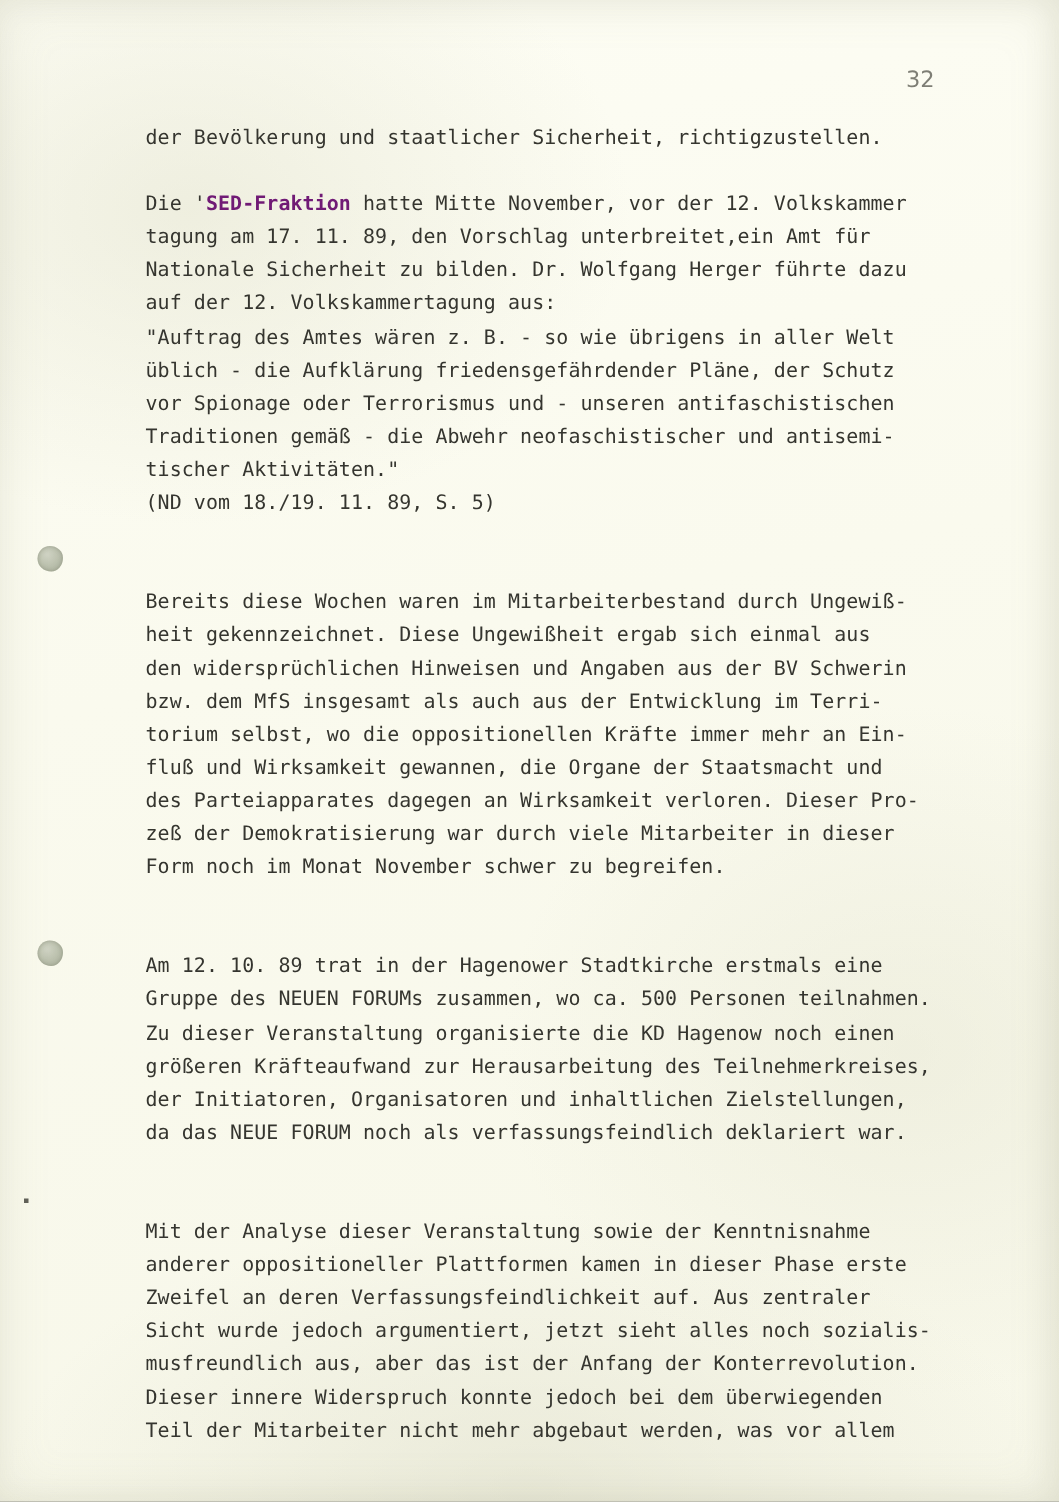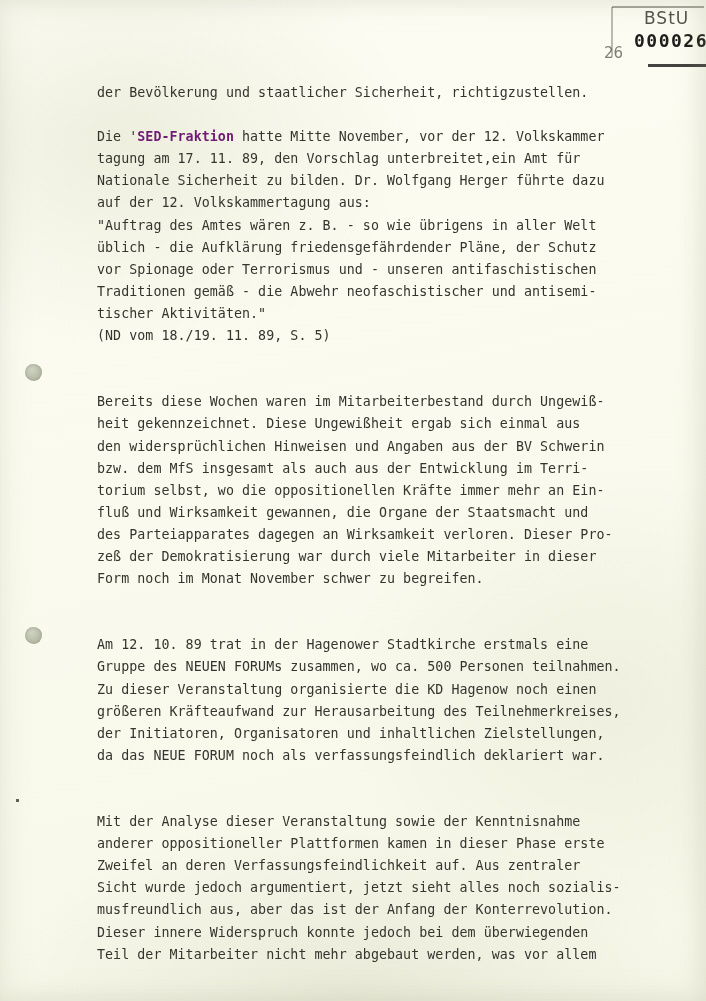--- a/index.html
+++ b/index.html
@@ -147,29 +147,22 @@
   }
   .ink-strong { font-weight: bold; color: #701a75; }
 </style>
 </head>
 <body>
 
 <div id="page">
 
   <div id="paper-grain"></div>
 
-  <div id="stamp">
-    <div class="rule-top"></div>
-    <div class="rule-left"></div>
-    <div class="stamp-label">BStU</div>
-    <div class="stamp-number">000026</div>
-    <div class="rule-bottom"></div>
-  </div>
 
-  <div id="folio">26</div>
+  <div id="folio">32</div>
 
   <div class="punch-mark" id="punch-1"></div>
   <div class="punch-mark" id="punch-2"></div>
   <div id="speck-1"></div>
 
   <div id="body-text"><div class="line">der Bevölkerung und staatlicher Sicherheit, richtigzustellen.</div><div class="line blank"></div><div class="line">Die '<span class="ink-strong">SED-Fraktion</span> hatte Mitte November, vor der 12. Volkskammer</div><div class="line">tagung am 17. 11. 89, den Vorschlag unterbreitet,ein Amt für</div><div class="line">Nationale Sicherheit zu bilden. Dr. Wolfgang Herger führte dazu</div><div class="line">auf der 12. Volkskammertagung aus:</div><div class="line">"Auftrag des Amtes wären z. B. - so wie übrigens in aller Welt</div><div class="line">üblich - die Aufklärung friedensgefährdender Pläne, der Schutz</div><div class="line">vor Spionage oder Terrorismus und - unseren antifaschistischen</div><div class="line">Traditionen gemäß - die Abwehr neofaschistischer und antisemi-</div><div class="line">tischer Aktivitäten."</div><div class="line">(ND vom 18./19. 11. 89, S. 5)</div><div class="line blank"></div><div class="line blank"></div><div class="line">Bereits diese Wochen waren im Mitarbeiterbestand durch Ungewiß-</div><div class="line">heit gekennzeichnet. Diese Ungewißheit ergab sich einmal aus</div><div class="line">den widersprüchlichen Hinweisen und Angaben aus der BV Schwerin</div><div class="line">bzw. dem MfS insgesamt als auch aus der Entwicklung im Terri-</div><div class="line">torium selbst, wo die oppositionellen Kräfte immer mehr an Ein-</div><div class="line">fluß und Wirksamkeit gewannen, die Organe der Staatsmacht und</div><div class="line">des Parteiapparates dagegen an Wirksamkeit verloren. Dieser Pro-</div><div class="line">zeß der Demokratisierung war durch viele Mitarbeiter in dieser</div><div class="line">Form noch im Monat November schwer zu begreifen.</div><div class="line blank"></div><div class="line blank"></div><div class="line">Am 12. 10. 89 trat in der Hagenower Stadtkirche erstmals eine</div><div class="line">Gruppe des NEUEN FORUMs zusammen, wo ca. 500 Personen teilnahmen.</div><div class="line">Zu dieser Veranstaltung organisierte die KD Hagenow noch einen</div><div class="line">größeren Kräfteaufwand zur Herausarbeitung des Teilnehmerkreises,</div><div class="line">der Initiatoren, Organisatoren und inhaltlichen Zielstellungen,</div><div class="line">da das NEUE FORUM noch als verfassungsfeindlich deklariert war.</div><div class="line blank"></div><div class="line blank"></div><div class="line">Mit der Analyse dieser Veranstaltung sowie der Kenntnisnahme</div><div class="line">anderer oppositioneller Plattformen kamen in dieser Phase erste</div><div class="line">Zweifel an deren Verfassungsfeindlichkeit auf. Aus zentraler</div><div class="line">Sicht wurde jedoch argumentiert, jetzt sieht alles noch sozialis-</div><div class="line">musfreundlich aus, aber das ist der Anfang der Konterrevolution.</div><div class="line">Dieser innere Widerspruch konnte jedoch bei dem überwiegenden</div><div class="line">Teil der Mitarbeiter nicht mehr abgebaut werden, was vor allem</div></div>
 
   <div id="edge-shade"></div>
 </div>
 

